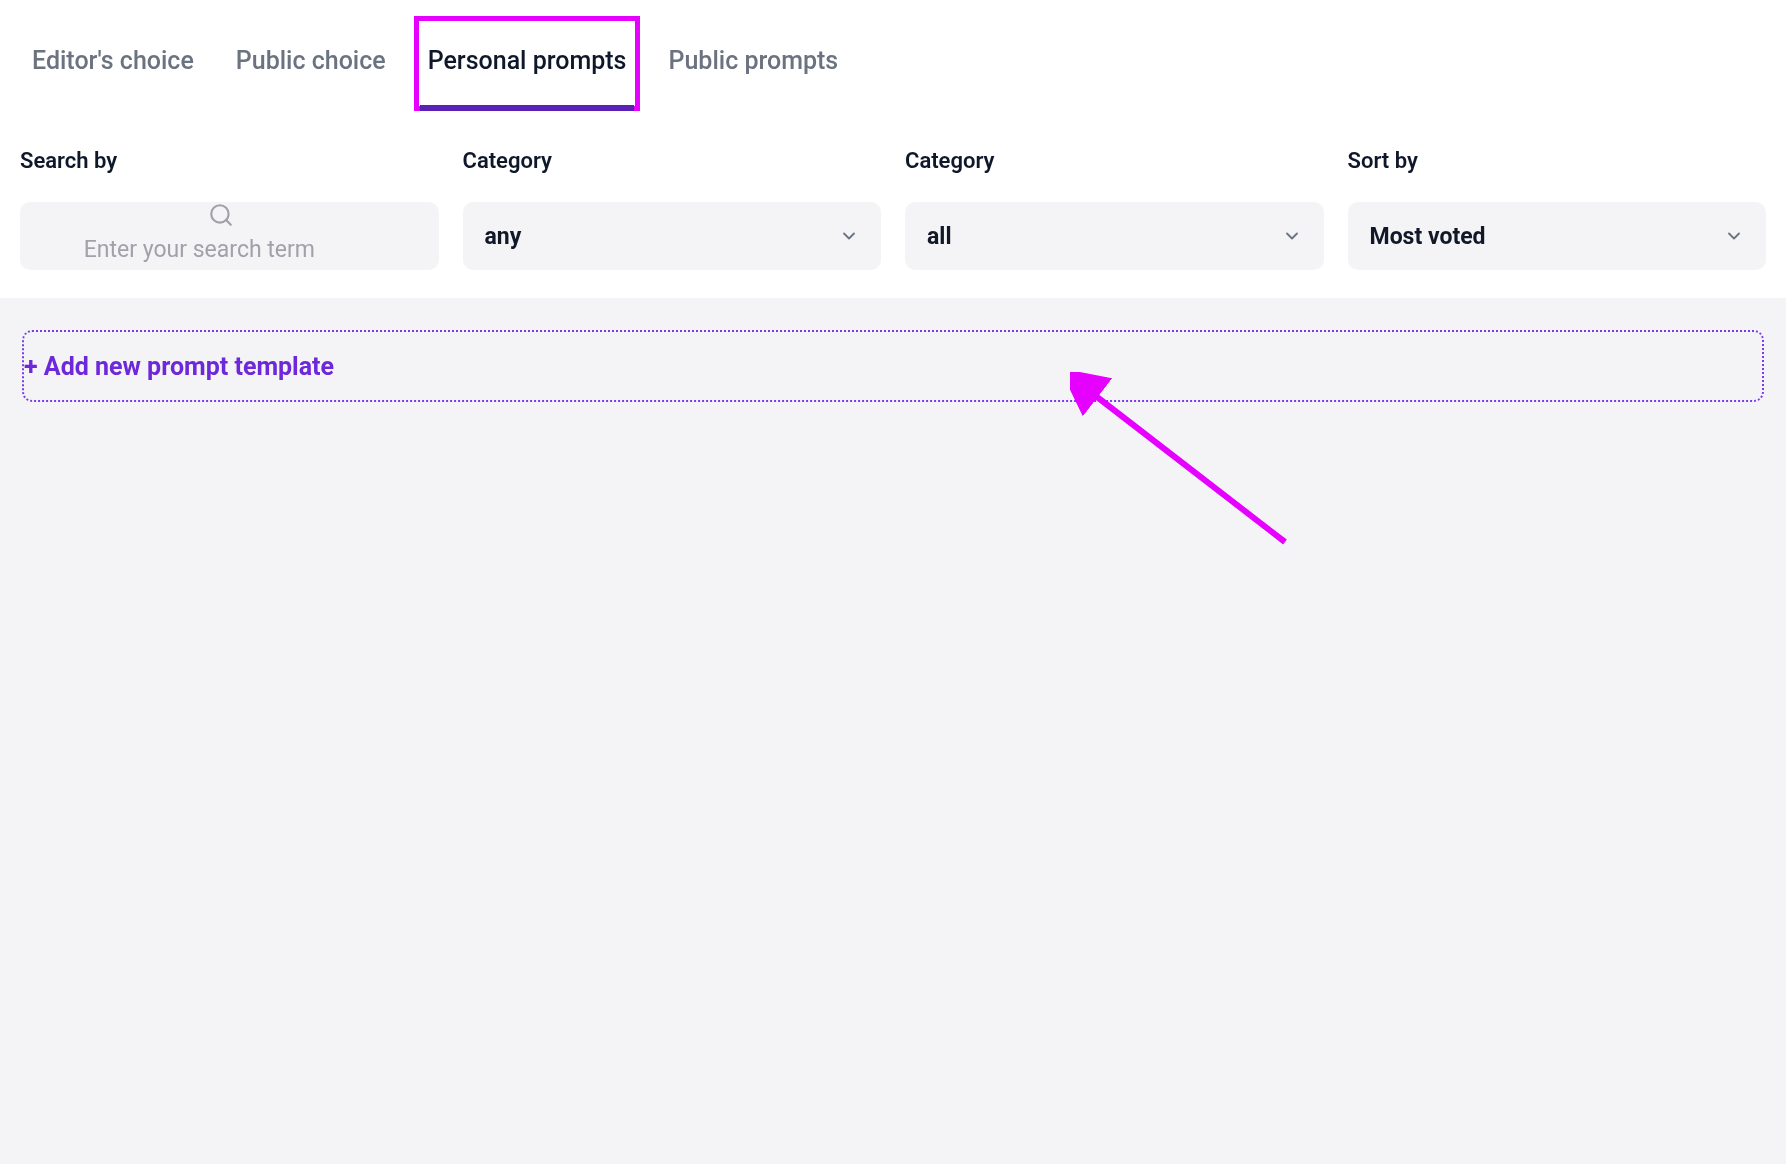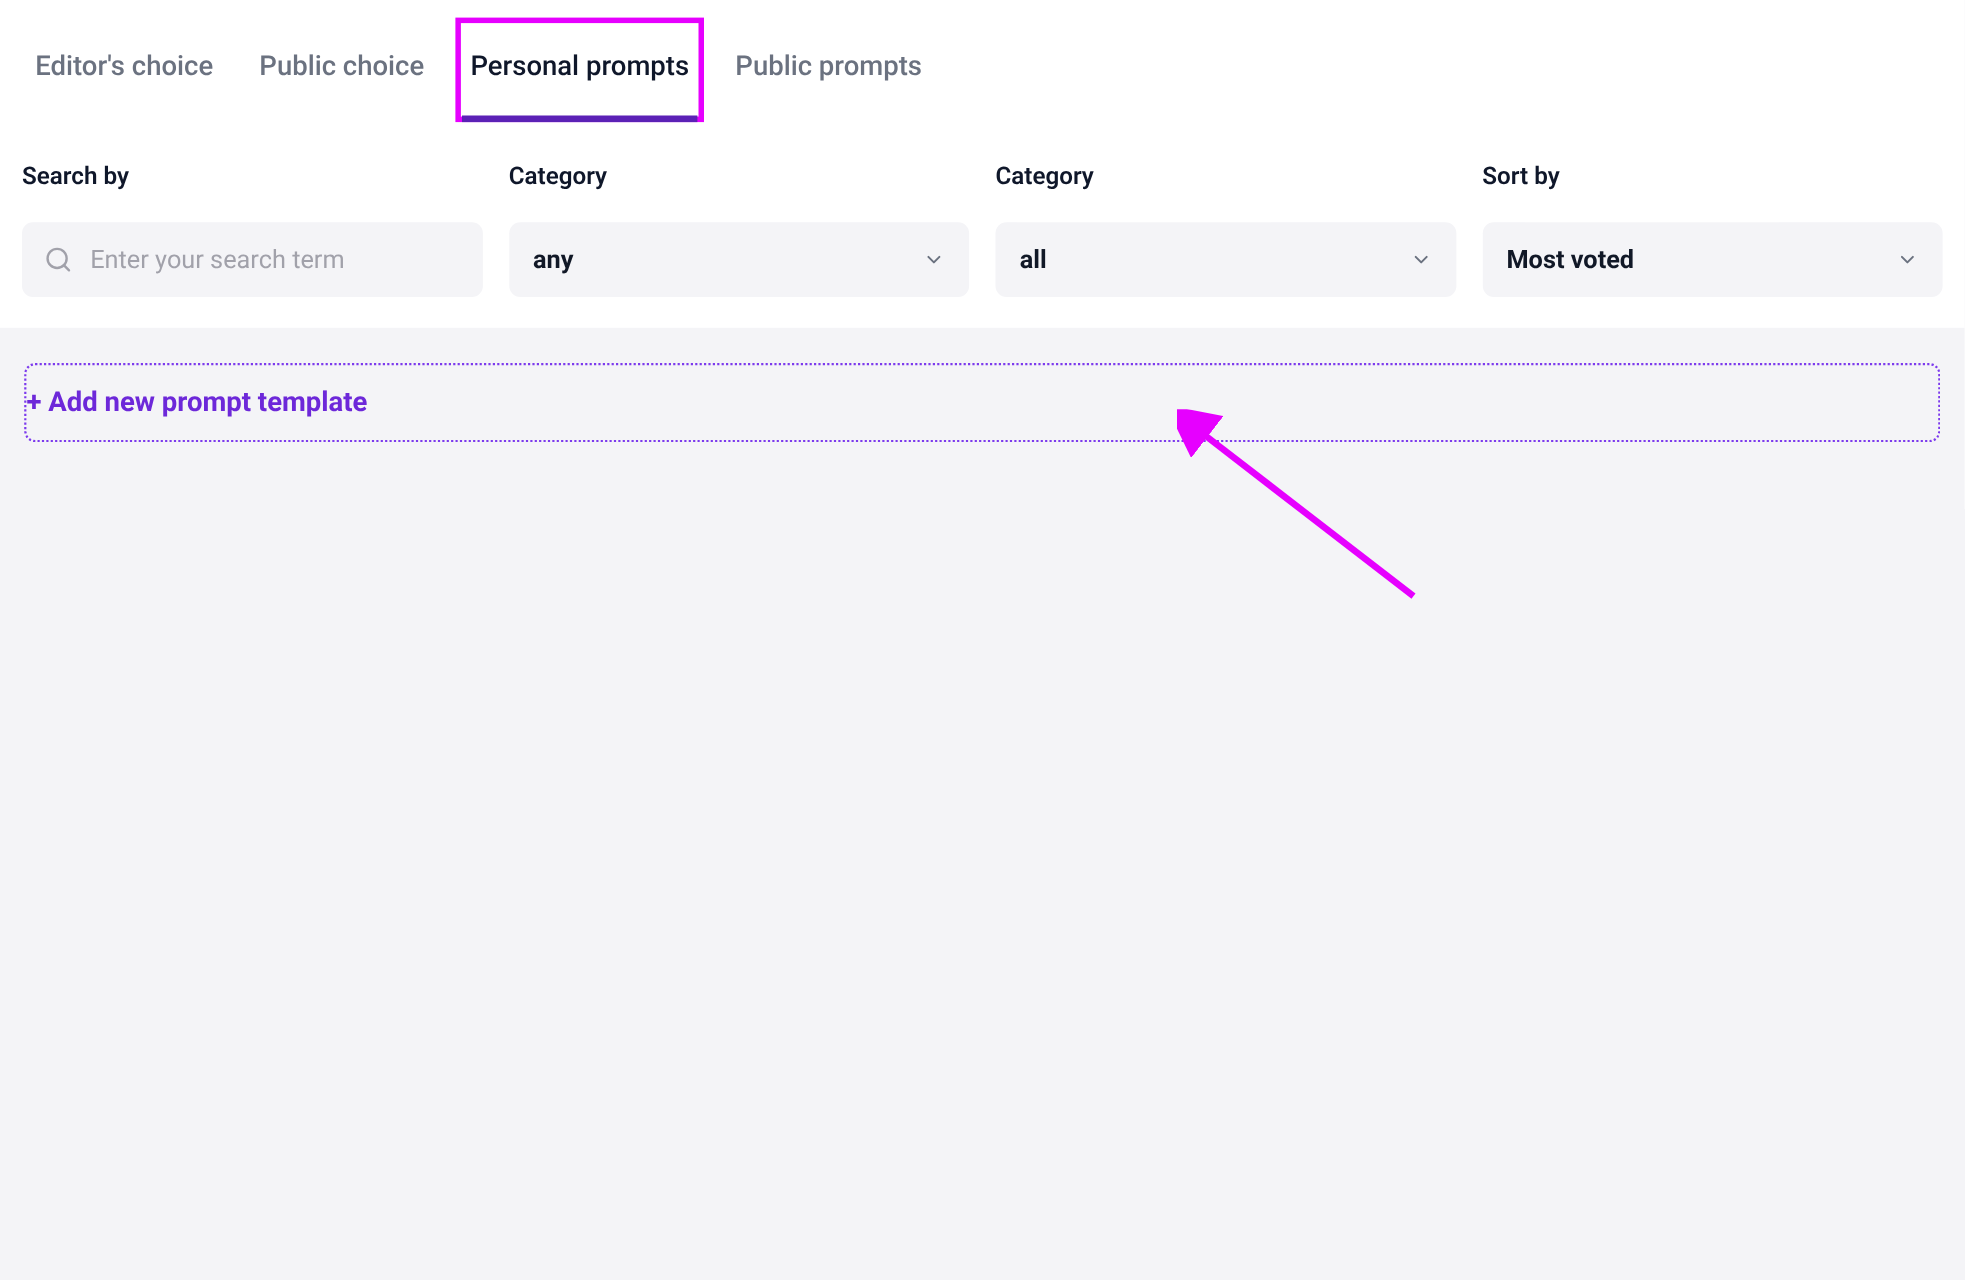--- a/index.html
+++ b/index.html
@@ -69,20 +69,21 @@
       color: #0f172a;
       margin-bottom: 29px;
     }
     .input-wrap {
       display: flex;
       align-items: center;
       background: #f4f4f7;
       border-radius: 10px;
       height: 68px;
       padding: 0 20px;
+      flex-direction: column;
     }
     .search-icon {
       width: 26px;
       height: 26px;
       margin-right: 16px;
       flex-shrink: 0;
     }
     .input-field {
       flex: 1;
       border: none;

